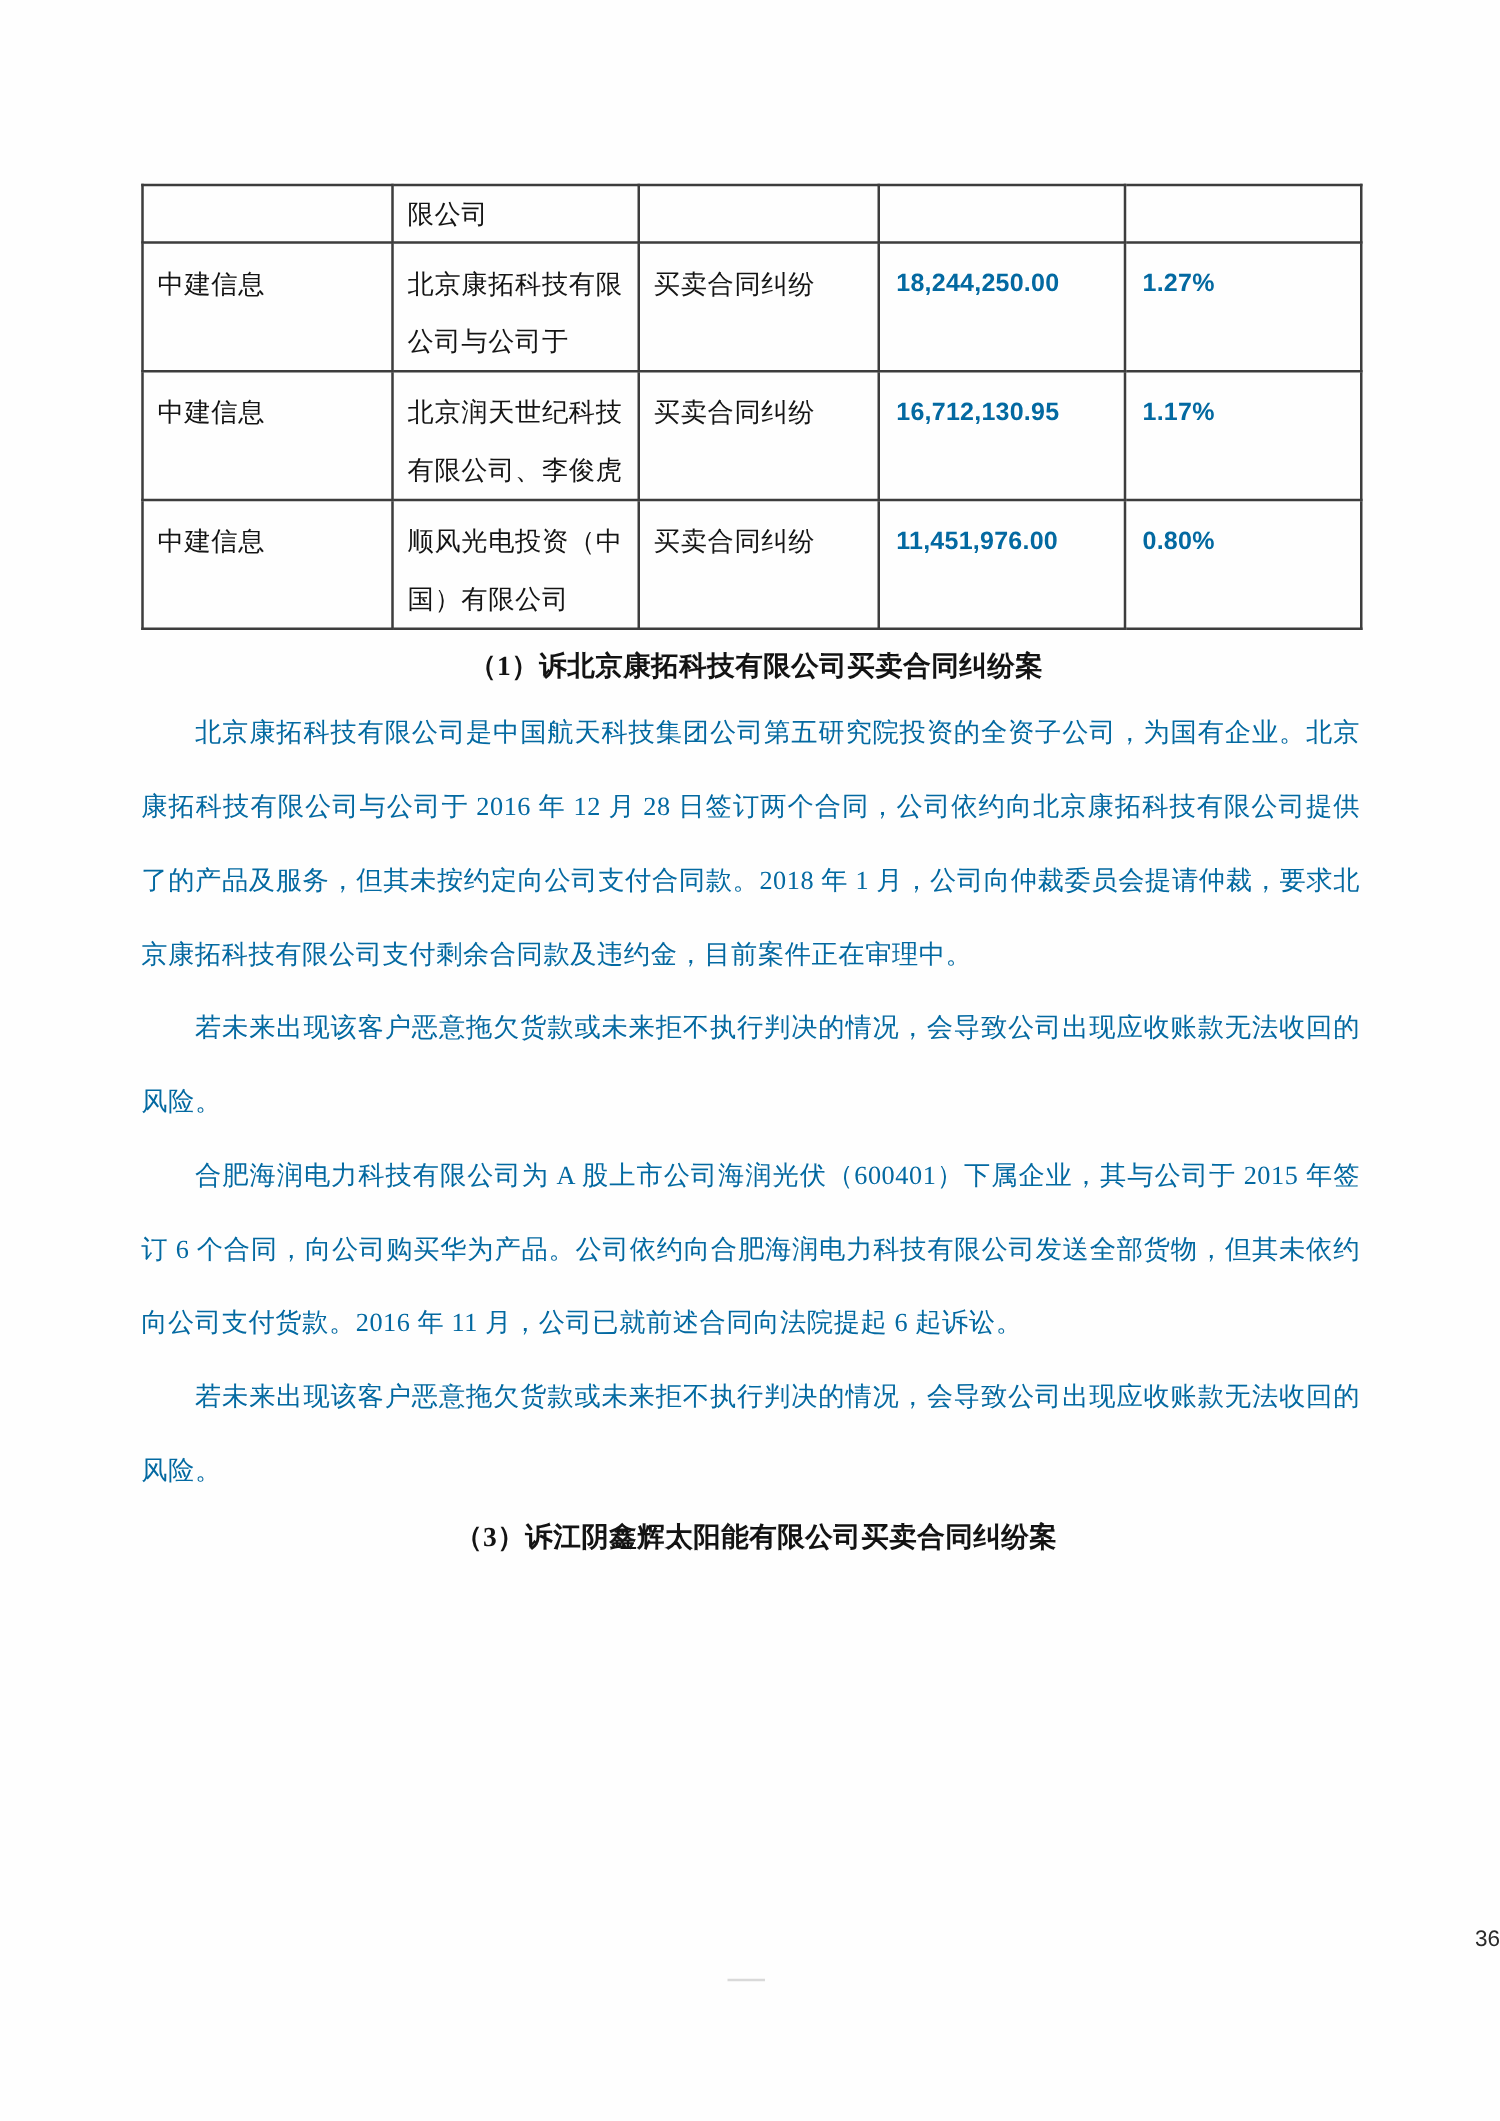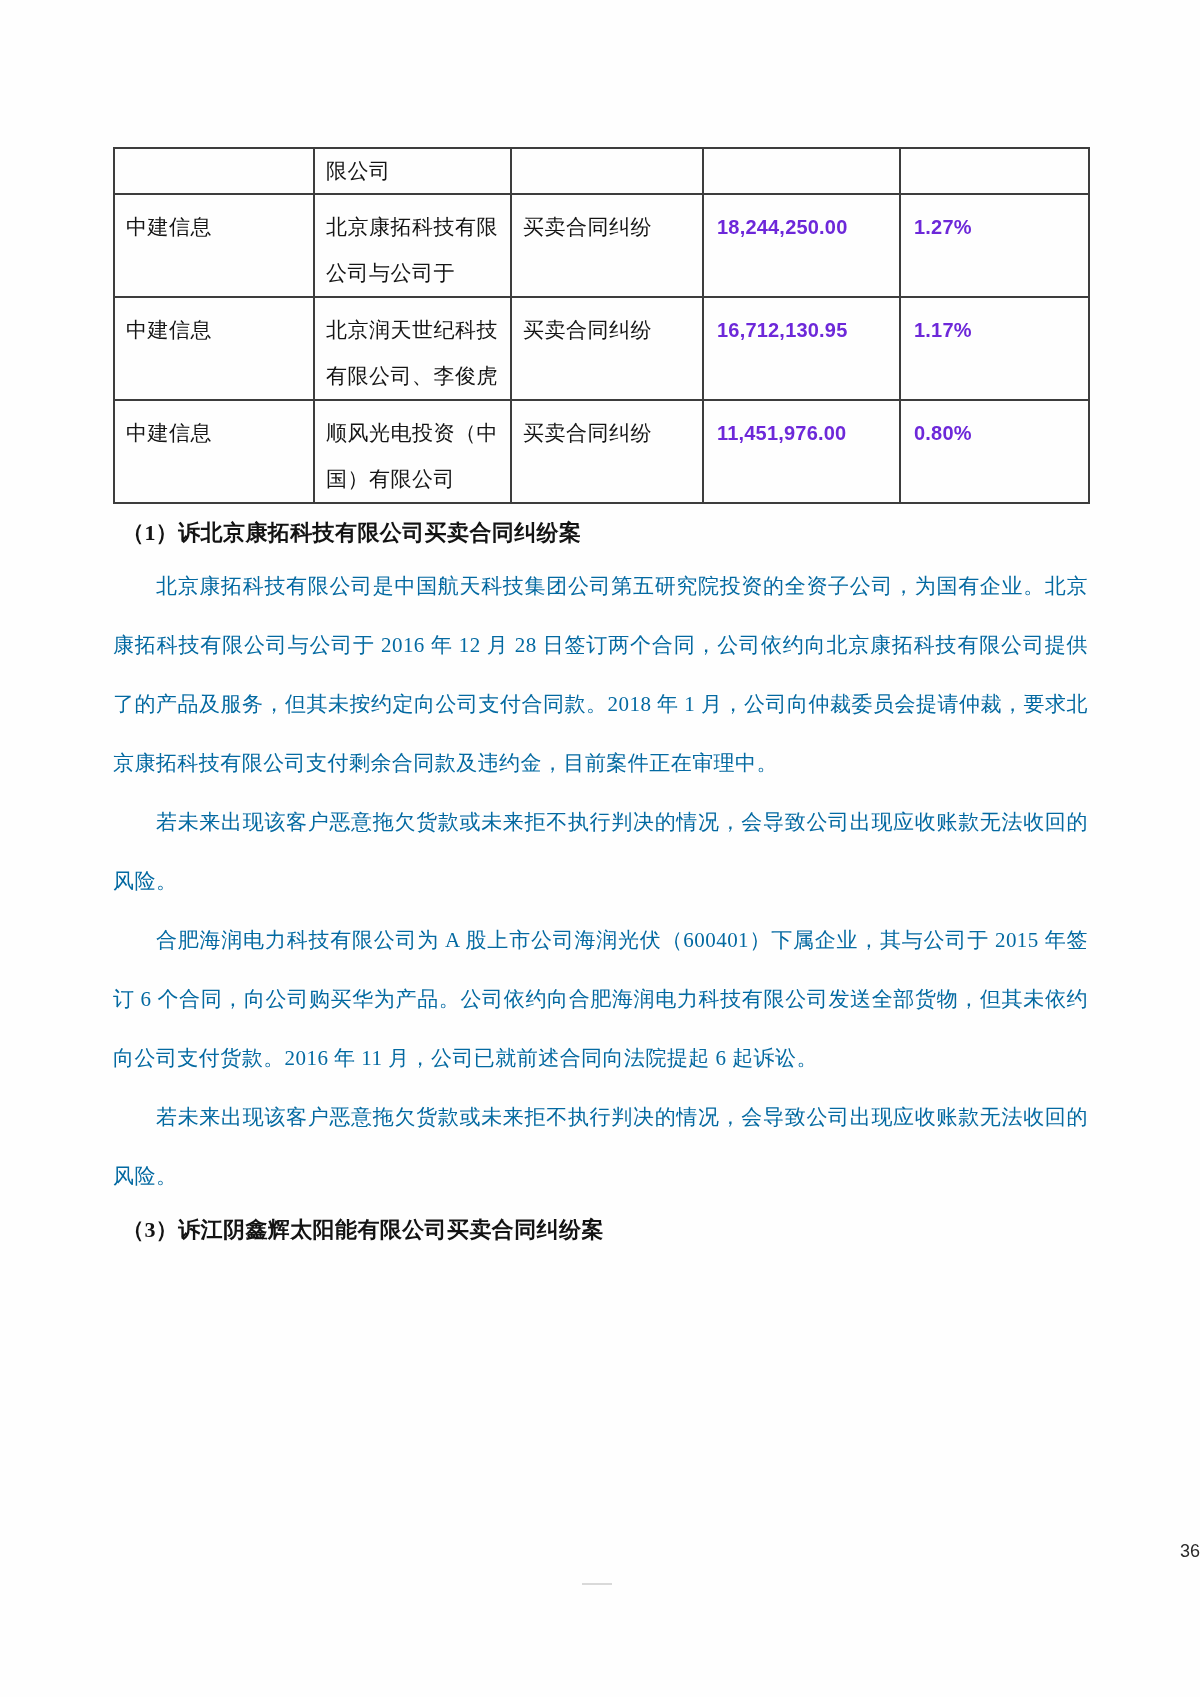--- a/index.html
+++ b/index.html
@@ -26,32 +26,33 @@
     letter-spacing:0.5px;
     color:#141414;
     overflow:hidden;
   }
   .litigation-table tr.row-partial td { height:46px; padding-top:0; line-height:44px; }
   .litigation-table tr.row-a td { height:95px; }
   .litigation-table tr.row-b td { height:95px; }
   .litigation-table tr.row-c td { height:94px; }
   .litigation-table td.num {
     font-family:"Liberation Sans","DejaVu Sans",sans-serif;
-    font-weight:600; font-size:20px; letter-spacing:0.2px; color:#6d28d9;
+    font-weight:600; font-size:20px; letter-spacing:0.2px; color:#0369a1;
     padding-left:13px;
   }
 
   
   .content {
     position:absolute; left:113px; top:509px; width:975px;
   }
   .content .heading {
     font-size:22px; font-weight:700; line-height:47.6px;
     text-indent:9px; color:#131313; letter-spacing:0.4px;
     white-space:nowrap;
+    text-align:center;
   }
   .content .body {
     font-size:21px; line-height:59px;
     text-align:justify;
     text-indent:43px;
     letter-spacing:0.45px;
     color:#0369a1;
   }
 
   

